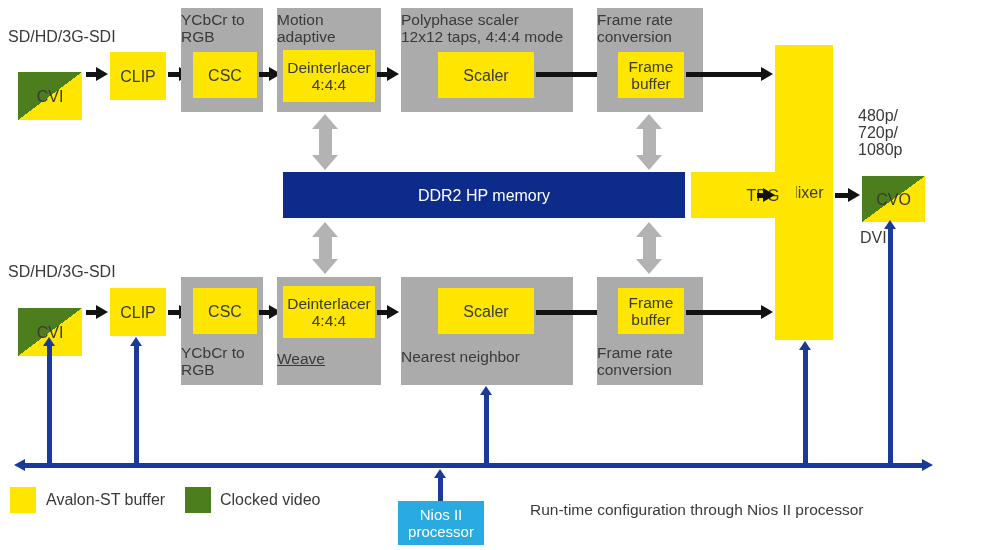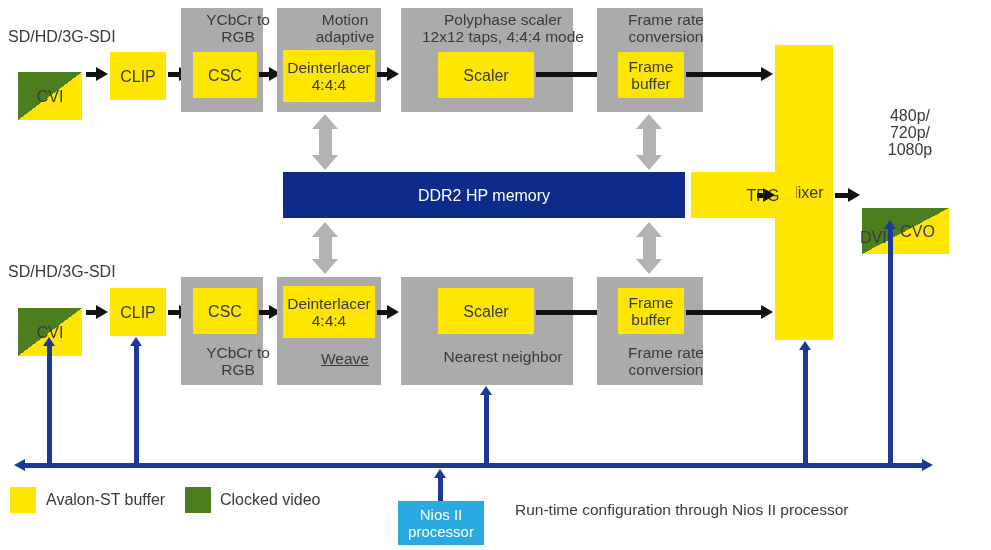--- a/index.html
+++ b/index.html
@@ -5,22 +5,22 @@
   html,body{margin:0;padding:0;background:#fff;}
   #canvas{position:relative;width:991px;height:550px;background:#fff;overflow:hidden;
           font-family:"Liberation Sans",sans-serif;}
   .blk{position:absolute;display:flex;align-items:center;justify-content:center;
        text-align:center;font-size:16px;color:var(--text);line-height:17px;}
   .yellow{background:var(--yellow);}
   .gray{background:var(--gray);}
   .cyanblk{background:var(--cyan);color:#fff;font-size:15px;}
   .navyblk{background:var(--navy);color:#fff;}
   .diag{background:linear-gradient(to top left,var(--yellow) 0 50%,var(--green) 50% 100%);margin-top:20px;}
-  .cap{position:absolute;text-align:center;font-size:15.5px;line-height:17px;
-       color:var(--text);white-space:pre-line;margin-left:16px;}
+  .cap{position:absolute;font-size:15.5px;line-height:17px;
+       color:var(--text);white-space:pre-line;}
   .lbl{position:absolute;font-size:16px;color:var(--text);white-space:pre-line;}
   .preline{white-space:pre-line;}
   .harrow{position:absolute;height:5px;background:var(--black);}
   .harrow::after{content:"";position:absolute;left:100%;top:-5px;
        border-top:7px solid transparent;border-bottom:7px solid transparent;
        border-left:12px solid var(--black);}
   .vup{position:absolute;width:5px;background:var(--busNavy);}
   .vup::before{content:"";position:absolute;top:-9px;left:-4px;
        border-left:6.5px solid transparent;border-right:6.5px solid transparent;
        border-bottom:9px solid var(--busNavy);}
@@ -80,21 +80,21 @@
     <div class="harrow" style="left:686px;top:72px;width:75px;"></div>
   </div>
 
   <div class="blk yellow" style="left:775px;top:45px;width:58px;height:295px;">Mixer</div>
 
   <div>
     <div class="blk navyblk" style="left:283px;top:172px;width:402px;height:46px;">DDR2 HP memory</div>
     <div class="blk yellow" style="left:691px;top:172px;width:66px;height:46px;padding-left:39px;">TPG</div>
     <div class="harrow" style="left:757px;top:193px;width:6px;"></div>
     <div class="harrow" style="left:835px;top:193px;width:13px;"></div>
-    <div class="blk diag" style="left:862px;top:188px;width:63px;height:46px;padding-left:24px;">CVO</div>
+    <div class="blk diag" style="left:862px;top:156px;width:63px;height:46px;">CVO</div>
     <div class="cap" style="left:858px;top:107px;width:72px;font-size:16px;">480p/
 720p/
 1080p</div>
     <div class="lbl" style="left:860px;top:229px;">DVI</div>
   </div>
 
   <div class="gdar" style="left:319px;top:129px;height:26px;"></div>
   <div class="gdar" style="left:643px;top:129px;height:26px;"></div>
   <div class="gdar" style="left:319px;top:237px;height:22px;"></div>
   <div class="gdar" style="left:643px;top:237px;height:22px;"></div>
@@ -140,16 +140,16 @@
   <div class="vup" style="left:438px;top:478px;height:25px;"></div>
 
   <div class="blk cyanblk preline" style="left:398px;top:501px;width:86px;height:44px;line-height:17px;">Nios II
 processor</div>
 
   <div>
     <div class="sw yellow" style="left:10px;top:487px;"></div>
     <div class="lbl" style="left:46px;top:491px;">Avalon-ST buffer</div>
     <div class="sw" style="left:185px;top:487px;background:var(--green);"></div>
     <div class="lbl" style="left:220px;top:491px;">Clocked video</div>
-    <div class="lbl small" style="left:515px;top:501px;">Run-time configuration through Nios II processor</div>
+    <div class="lbl small" style="left:530px;top:501px;">Run-time configuration through Nios II processor</div>
   </div>
 
 </div>
 
 </body></html>

